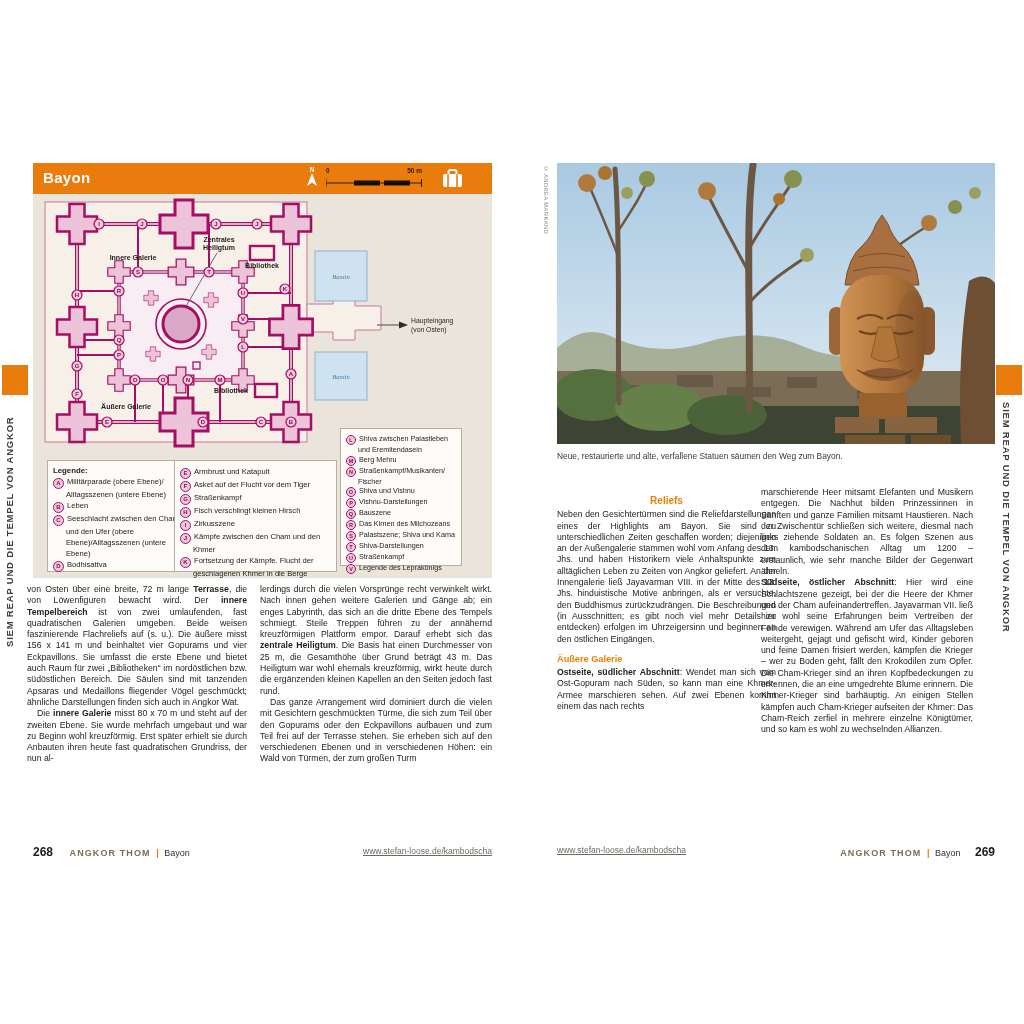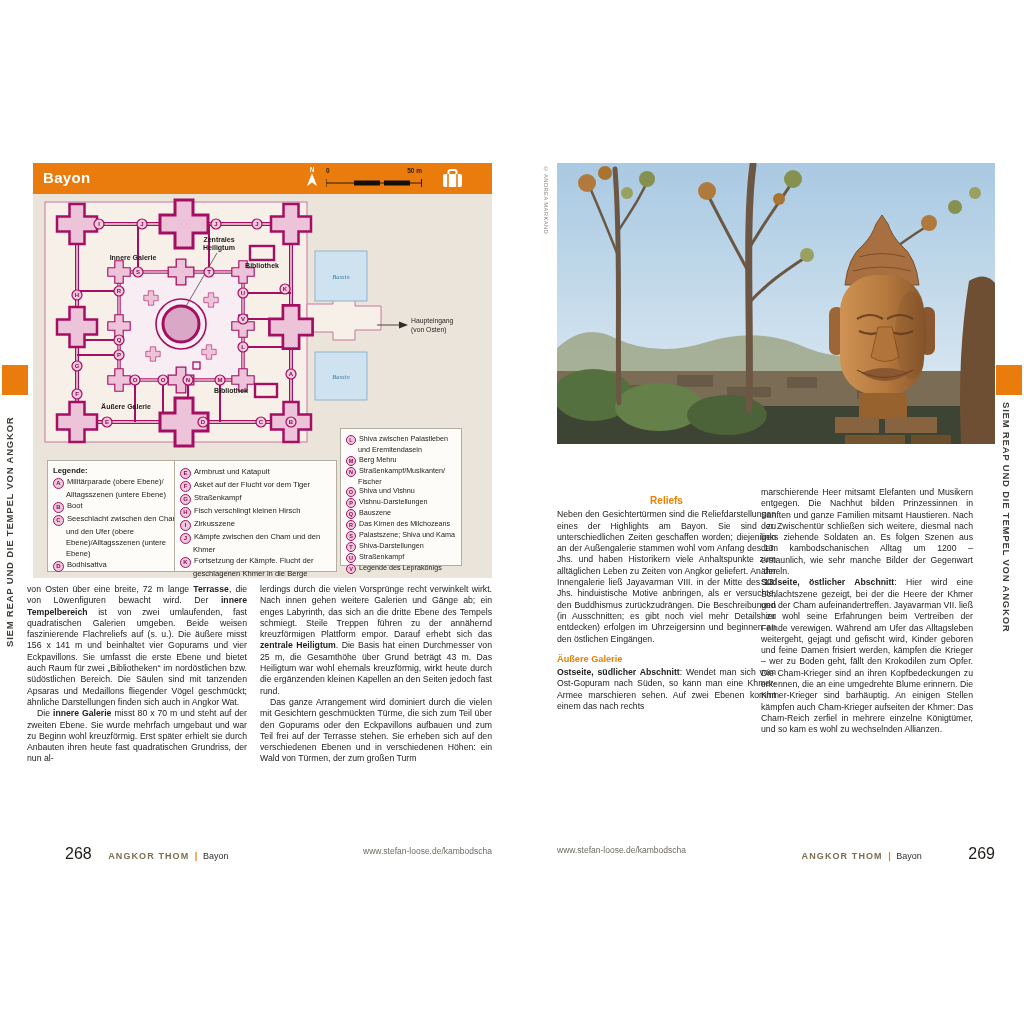--- a/index.html
+++ b/index.html
@@ -36,25 +36,25 @@
   .col{position:absolute;text-align:justify;font-size:8.7px;line-height:11.3px;}
   .col p{margin:0;}
   .col p.ind{text-indent:10px;}
   .col .b, .b{font-weight:bold;}
   .h1o{font-size:10px;font-weight:bold;color:#ee7f00;margin:8px 0 3px 0;text-align:center;}
   .h2o{font-size:9.2px;font-weight:bold;color:#ee7f00;margin:9px 0 2px 0;text-align:left;}
   .sp{margin-top:11px;}
 
   
   .footer{position:absolute;height:16px;font-size:9px;}
-  .pgnum{font-weight:normal;font-size:16px;color:#1e1b18;margin-left:32px;}
+  .pgnum{font-weight:bold;font-size:12px;color:#1e1b18;}
   .sect{font-weight:bold;color:#7d6d50;letter-spacing:1.1px;}
   .sep{color:#e97c0d;font-weight:bold;padding:0 3px;}
   .sub{color:#33302c;}
-  .url{color:#6e6a62;}
+  .url{color:#6e6a62;text-decoration:underline;}
 
   .caption{position:absolute;font-size:8.4px;color:#3a3733;}
   .credit{position:absolute;writing-mode:vertical-rl;font-size:5.8px;color:#8a867f;letter-spacing:.4px;}
 
   
   .ml{font:bold 7px "Liberation Sans",sans-serif;fill:#201d1a;text-anchor:middle;}
   .bl{font:italic 6.5px "Liberation Serif",serif;fill:#3d7fa8;text-anchor:middle;}
   .hl{font:6.8px "Liberation Sans",sans-serif;fill:#2a2724;}
   .mkt{font:bold 6px "Liberation Sans",sans-serif;fill:#8c0a52;text-anchor:middle;}
 </style>
@@ -238,21 +238,21 @@
           <text x="187" y="188.2" class="mkt">M</text>
         </g>
     </svg>
 
     <div class="lbox" style="left:14px;top:297px;width:143px;height:112px;">
       <div class="ltitle">Legende:</div>
       <div>
 
           <div class="li"><span class="badge">A</span><span>Militärparade (obere Ebene)/ Alltagsszenen (untere Ebene)</span></div>
 
-          <div class="li"><span class="badge">B</span><span>Boot</span></div>
+          <div class="li"><span class="badge">B</span><span>Leben</span></div>
 
           <div class="li"><span class="badge">C</span><span>Seeschlacht zwischen den Cham und den Ufer (obere Ebene)/Alltagsszenen (untere Ebene)</span></div>
 
           <div class="li"><span class="badge">D</span><span>Bodhisattva</span></div>
         </div>
     </div>
     <div class="lbox" style="left:141px;top:297px;width:163px;height:112px;">
       <div>
 
           <div class="li"><span class="badge">E</span><span>Armbrust und Katapult</span></div>
@@ -390,20 +390,21 @@
           <rect x="70" y="202" width="52" height="16"></rect>
         <rect x="30" y="220" width="60" height="14" fill="#73552f"></rect>
           <rect x="96" y="220" width="40" height="14" fill="#6a4e2c"></rect>
       </g>
       <ellipse cx="96" cy="120" rx="16" ry="44" fill="#5e3a1c" opacity="0.14"></ellipse>
     </g>
 
     <path d="M412 118 q16 -10 26 2 L438 281 L404 281 q-4 -90 8 -163 z" fill="#6e4f33"></path>
   </svg>
 
+  <div class="caption" style="left:557px;top:451px;width:438px;">Neue, restaurierte und alte, verfallene Statuen säumen den Weg zum Bayon.</div>
 
   <div class="col" style="left:557px;top:487px;width:219px;">
     <div class="h1o">Reliefs</div>
     <p><span>Neben den Gesichtertürmen sind die Reliefdarstellungen eines der Highlights am Bayon. Sie sind zu unterschiedlichen Zeiten geschaffen worden; diejenigen an der Außengalerie stammen wohl vom Anfang des 13. Jhs. und haben Historikern viele Anhaltspunkte zum alltäglichen Leben zu Zeiten von Angkor geliefert. An der Innengalerie ließ Jayavarman VIII. in der Mitte des 13. Jhs. hinduistische Motive anbringen, als er versuchte, den Buddhismus zurückzudrängen. Die Beschreibungen (in Ausschnitten; es gibt noch viel mehr Details zu entdecken) erfolgen im Uhrzeigersinn und beginnen an den östlichen Eingängen.</span></p>
     <div class="h2o">Äußere Galerie</div>
     <p><span class="b">Ostseite, südlicher Abschnitt</span><span>: Wendet man sich vom Ost-Gopuram nach Süden, so kann man eine Khmer-Armee marschieren sehen. Auf zwei Ebenen kommt einem das nach rechts</span></p>
   </div>
   <div class="col" style="left:761px;top:487px;width:212px;">
     <p><span>marschierende Heer mitsamt Elefanten und Musikern entgegen. Die Nachhut bilden Prinzessinnen in Sänften und ganze Familien mitsamt Haustieren. Nach der Zwischentür schließen sich weitere, diesmal nach links ziehende Soldaten an. Es folgen Szenen aus dem kambodschanischen Alltag um 1200 – erstaunlich, wie sehr manche Bilder der Gegenwart ähneln.</span></p>
     <p class="sp"><span class="b">Südseite, östlicher Abschnitt</span><span>: Hier wird eine Schlachtszene gezeigt, bei der die Heere der Khmer und der Cham aufeinandertreffen. Jayavarman VII. ließ hier wohl seine Erfahrungen beim Vertreiben der Feinde verewigen. Während am Ufer das Alltagsleben weitergeht, gejagt und gefischt wird, Kinder geboren und feine Damen frisiert werden, kämpfen die Krieger – wer zu Boden geht, fällt den Krokodilen zum Opfer. Die Cham-Krieger sind an ihren Kopfbedeckungen zu erkennen, die an eine umgedrehte Blume erinnern. Die Khmer-Krieger sind barhäuptig. An einigen Stellen kämpfen auch Cham-Krieger aufseiten der Khmer: Das Cham-Reich zerfiel in mehrere einzelne Königtümer, und so kam es wohl zu wechselnden Allianzen.</span></p>

